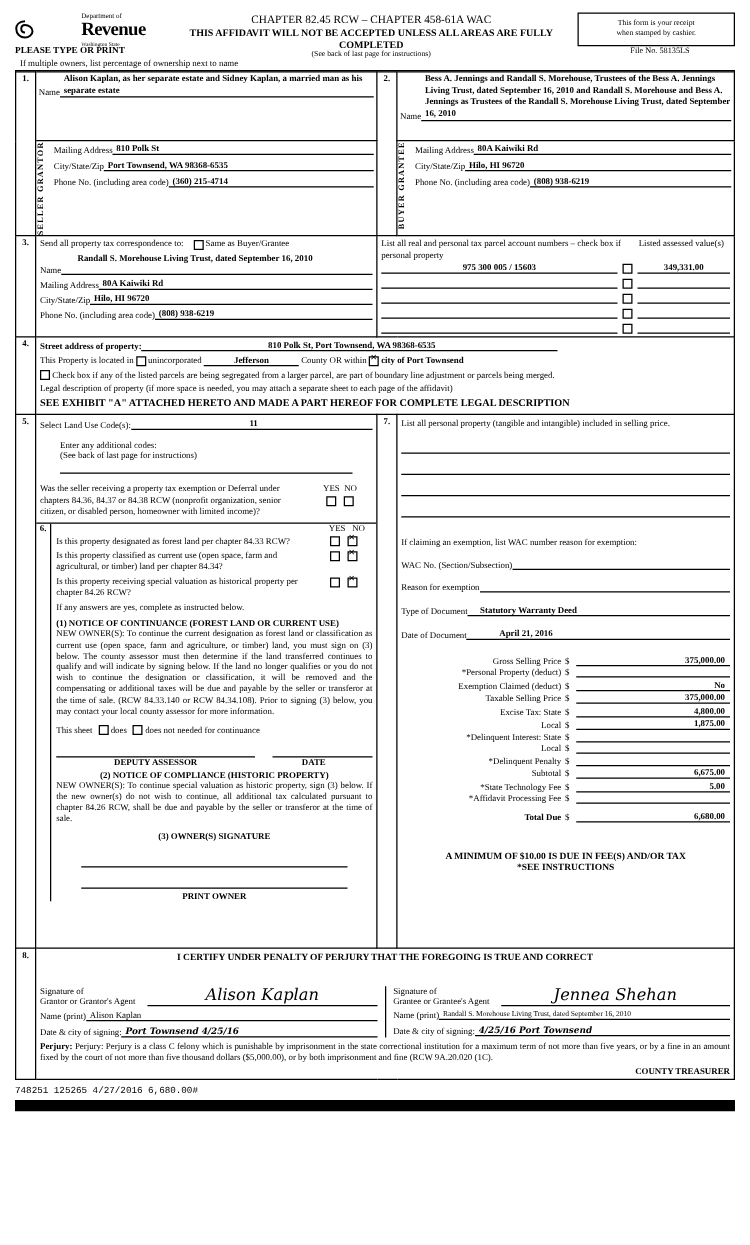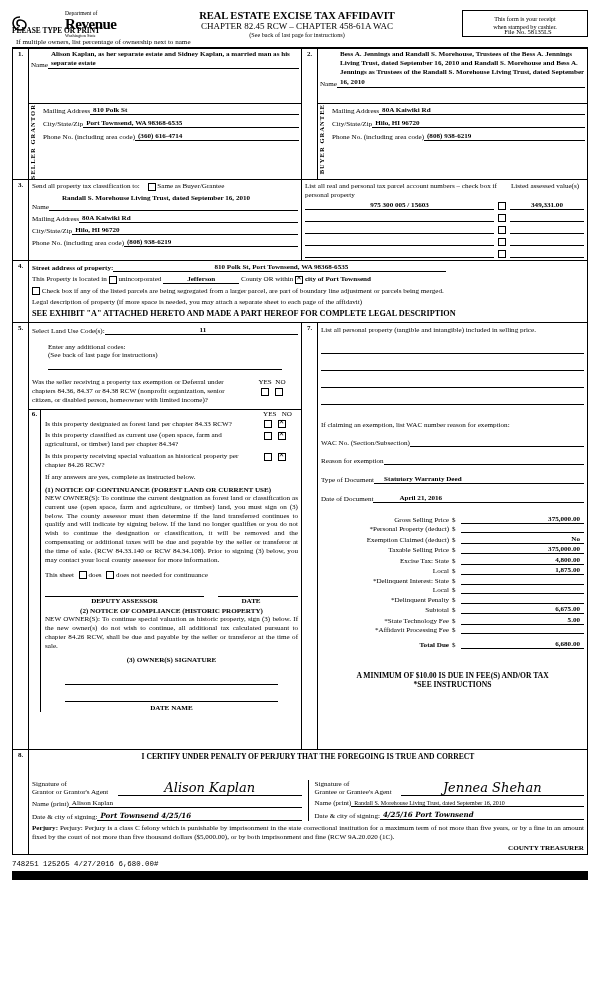--- a/index.html
+++ b/index.html
@@ -54,22 +54,22 @@
             <path d="M8 1 C3 1 1 4 1 7 C1 11 4 14 8 14 C11 14 14 12 14 9 C14 6 11 4 8 4 C6 4 5 5 5 7 C5 9 6 10 8 10" fill="none" stroke="#000" stroke-width="1.6"></path>
           </svg>
         <div style="margin-left:2px;">
           <div class="dept">Department of</div>
           <div class="rev">Revenue</div>
           <div class="wa">Washington State</div>
         </div>
       </div>
     </div>
     <div class="hdrmid">
-      <div class="xl bold">REAL ESTATE EXCISE TAX AFFIDAVIT</div>
       <div class="lg">CHAPTER 82.45 RCW – CHAPTER 458-61A WAC</div>
+      <div class="bold" style="font-size:8px;margin-top:2px;">THIS AFFIDAVIT WILL NOT BE ACCEPTED UNLESS ALL AREAS ARE FULLY COMPLETED</div>
       <div class="sm">(See back of last page for instructions)</div>
     </div>
     <div class="hdrright">
       <div>This form is your receipt</div>
       <div>when stamped by cashier.</div>
     </div>
   </div>
 
   <div style="display:flex;align-items:flex-end;margin-top:-12px;">
     <div style="width:160px;" class="typeprint">PLEASE TYPE OR PRINT</div>
@@ -110,21 +110,21 @@
             <div class="row" style="margin-bottom:4px;">
                   <span class="lbl">Mailing Address</span>
                   <span class="val">810 Polk St</span>
                 </div>
             <div class="row" style="margin-bottom:4px;">
                   <span class="lbl">City/State/Zip</span>
                   <span class="val">Port Townsend, WA 98368-6535</span>
                 </div>
             <div class="row">
                   <span class="lbl">Phone No. (including area code)</span>
-                  <span class="val">(360) 616-4714</span>
+                  <span class="val">(360) 215-4714</span>
                 </div>
           </div>
         </div>
       </td>
       <td style="padding:0;border-top:none;">
         <div style="display:flex;">
           <div class="vert">BUYER GRANTEE</div>
           <div style="flex:1;padding:2px 2px 2px 3px;">
             <div class="row" style="margin-bottom:4px;">
                   <span class="lbl">Mailing Address</span>
@@ -140,21 +140,21 @@
                 </div>
           </div>
         </div>
       </td>
     </tr>
 
     <tr>
       <td class="numbox">3.</td>
       <td style="padding:2px 3px;">
         <div style="margin-bottom:3px;">
-          <span>Send all property tax classification to:</span>
+          <span>Send all property tax correspondence to:</span>
           <span class="chk" style="margin-left:6px;"></span>
           <span>Same as Buyer/Grantee</span>
         </div>
         <div style="font-weight:bold;padding-left:30px;line-height:1.25;">Randall S. Morehouse Living Trust, dated September 16, 2010</div>
         <div class="row" style="margin-bottom:3px;">
               <span class="lbl">Name</span>
               <span class="val"></span>
             </div>
         <div class="row" style="margin-bottom:3px;">
               <span class="lbl">Mailing Address</span>
@@ -290,21 +290,21 @@
               <div style="flex:1;text-align:center;font-weight:bold;">DEPUTY ASSESSOR</div>
               <div style="width:94px;text-align:center;font-weight:bold;">DATE</div>
             </div>
 
             <div class="bold center" style="margin-top:2px;">(2) NOTICE OF COMPLIANCE (HISTORIC PROPERTY)</div>
             <div class="par" style="text-align:justify;">NEW OWNER(S): To continue special valuation as historic property, sign (3) below. If the new owner(s) do not wish to continue, all additional tax calculated pursuant to chapter 84.26 RCW, shall be due and payable by the seller or transferor at the time of sale.</div>
 
             <div class="center bold" style="margin-top:5px;">(3) OWNER(S) SIGNATURE</div>
             <div style="border-bottom:1px solid #000;margin:20px 20px 0 20px;"></div>
             <div style="border-bottom:1px solid #000;margin:16px 20px 0 20px;"></div>
-            <div class="center bold" style="margin-top:2px;">DATE NAME</div>
+            <div class="center bold" style="margin-top:2px;">PRINT OWNER</div>
           </div>
         </div>
       </td>
       <td class="numbox" style="vertical-align:top;">7.</td>
       <td style="padding:3px;vertical-align:top;">
         <div style="line-height:1.25;">List all personal property (tangible and intangible) included in selling price.</div>
         <div style="border-bottom:1px solid #000;margin-top:10px;height:8px;"></div>
         <div style="border-bottom:1px solid #000;margin-top:8px;height:8px;"></div>
         <div style="border-bottom:1px solid #000;margin-top:8px;height:8px;"></div>
         <div style="border-bottom:1px solid #000;margin-top:8px;height:8px;"></div>

